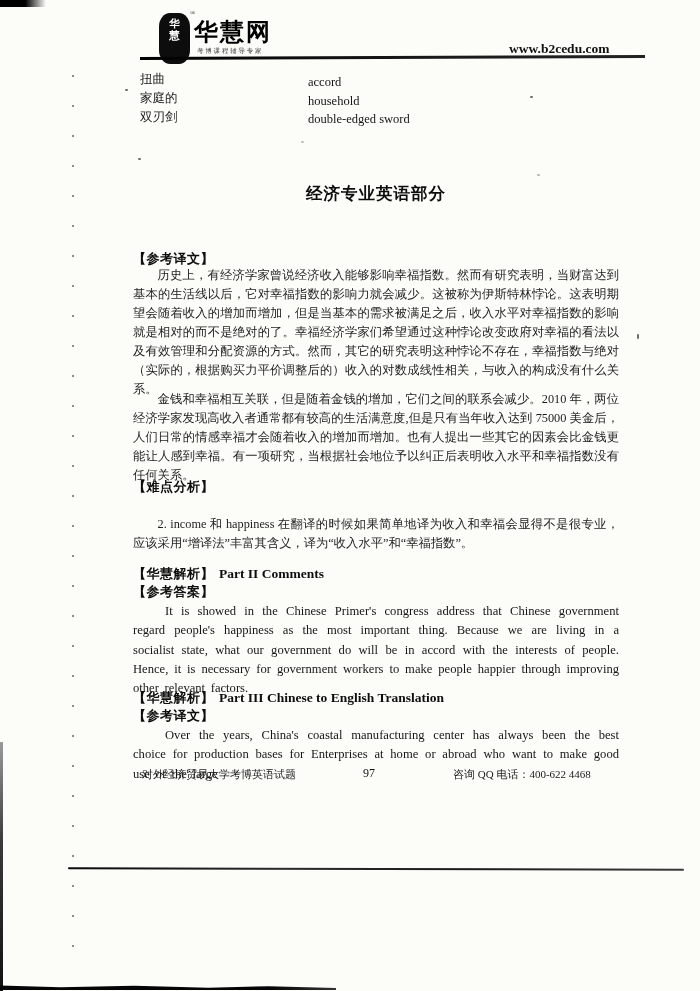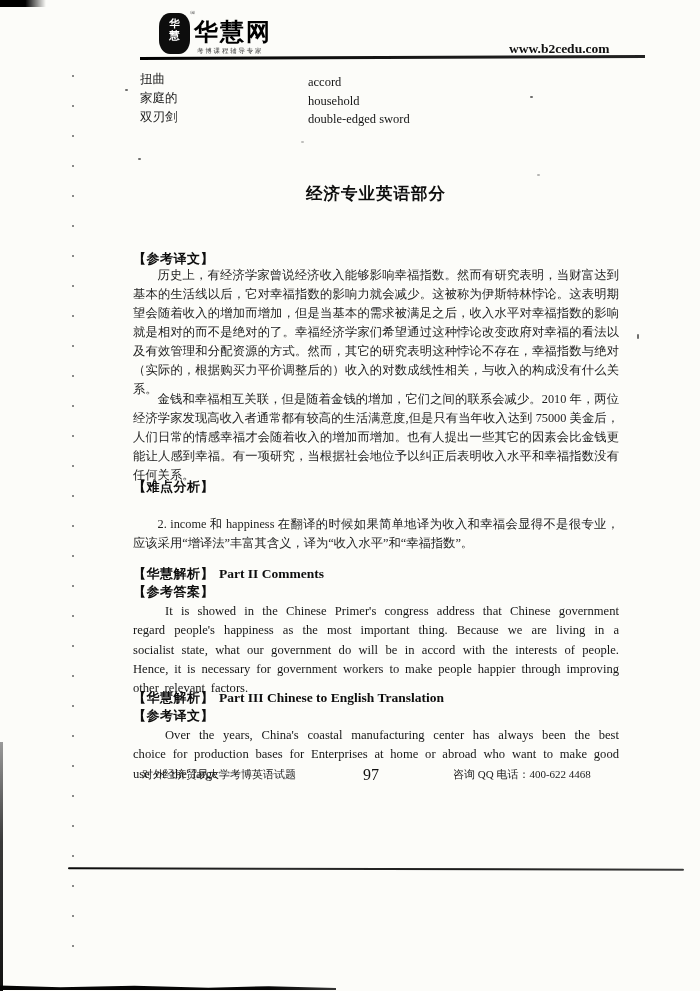--- a/index.html
+++ b/index.html
@@ -3,21 +3,21 @@
 <meta charset="utf-8">
 <style>
   html,body{margin:0;padding:0;background:#e8e8e6;}
   .page{
     position:relative; width:700px; height:991px; margin:0 auto;
     background:#fcfcf9; overflow:hidden;
     font-family:"Liberation Serif", serif; color:#1e1e1e;
   }
   
   .seal{
-    position:absolute; left:159px; top:13px; width:31px; height:41px;
+    position:absolute; left:159px; top:13px; width:31px; height:51px;
     background:#0d0d0d; border-radius:11px/14px;
   }
   .seal-text{
     width:14px; margin:4px auto 0; font-size:10.5px; line-height:1.15;
     color:#fff; font-weight:bold; text-align:center; word-break:break-all;
     font-family:"Liberation Sans", sans-serif;
   }
   .reg-mark{position:absolute; left:190px; top:9px; font-size:7px; color:#222;}
   .brand{
     position:absolute; left:194px; top:16px; font-size:24px; font-weight:bold;
@@ -63,21 +63,21 @@
     font-size:12.3px; line-height:19px; text-align:justify; text-indent:2em;
     color:#1d1d1d;
   }
   .en-para{
     position:absolute; left:133px; width:486px; margin:0;
     font-size:12.6px; line-height:19.3px; text-align:justify; text-indent:32px;
     word-spacing:2.5px; color:#161616;
   }
   
   .footer-left{position:absolute; left:142px; top:767px; font-size:11px; color:#1a1a1a;}
-  .footer-page{position:absolute; left:363px; top:766px; font-size:16px; color:#111;}
+  .footer-page{position:absolute; left:363px; top:766px; font-size:12px; color:#111;}
   .footer-right{position:absolute; left:453px; top:767px; font-size:11px; color:#1a1a1a;}
   
   .smudge-tl{
     position:absolute; left:0; top:0; width:46px; height:7px;
     background:linear-gradient(to right,#000 55%,rgba(0,0,0,0)); filter:blur(0.6px);
   }
   .fold-dots{
     position:absolute; left:72px; top:75px; width:2px; height:885px;
     background:repeating-linear-gradient(to bottom, rgba(45,45,45,0.55) 0 2px, transparent 2px 30px);
   }

